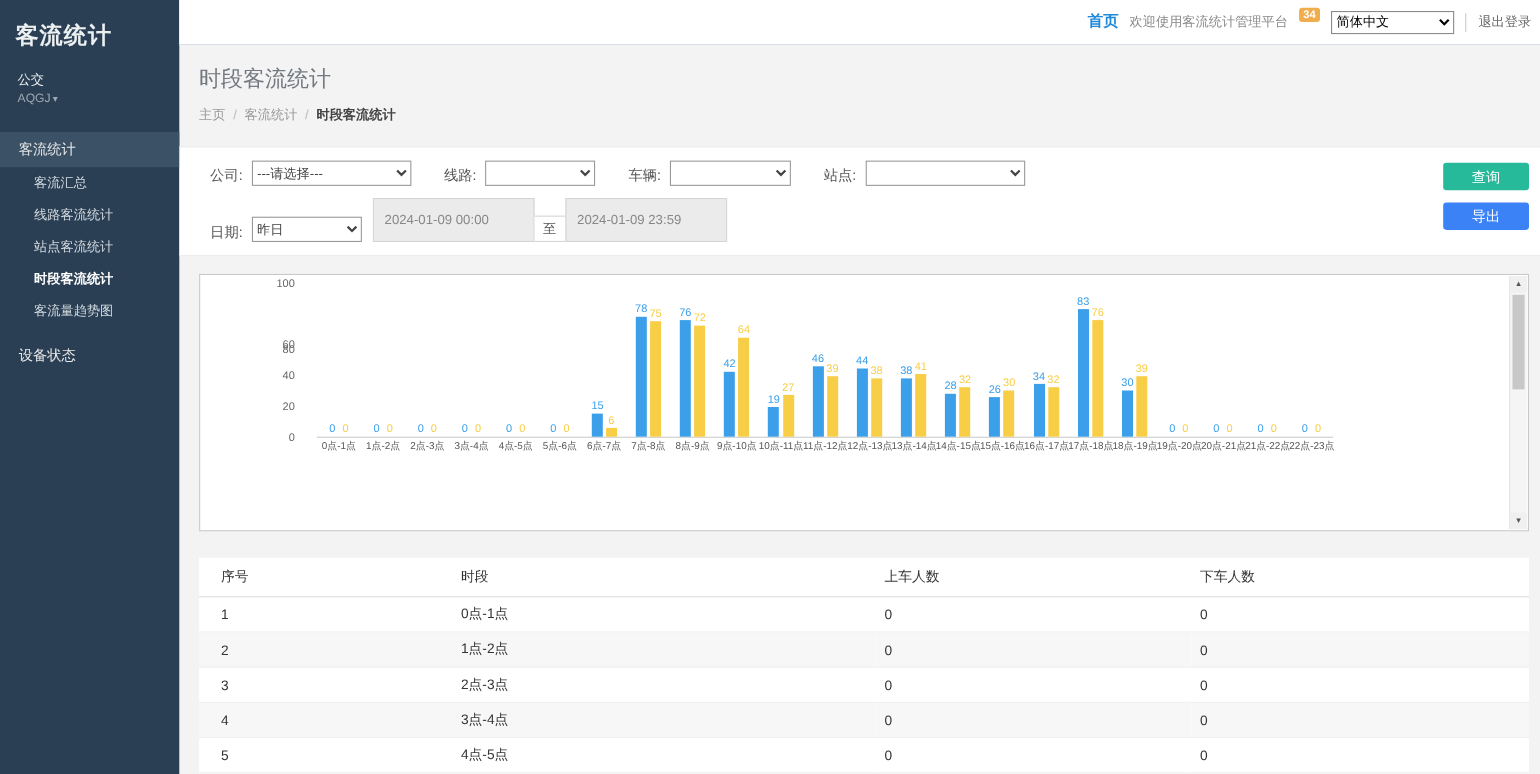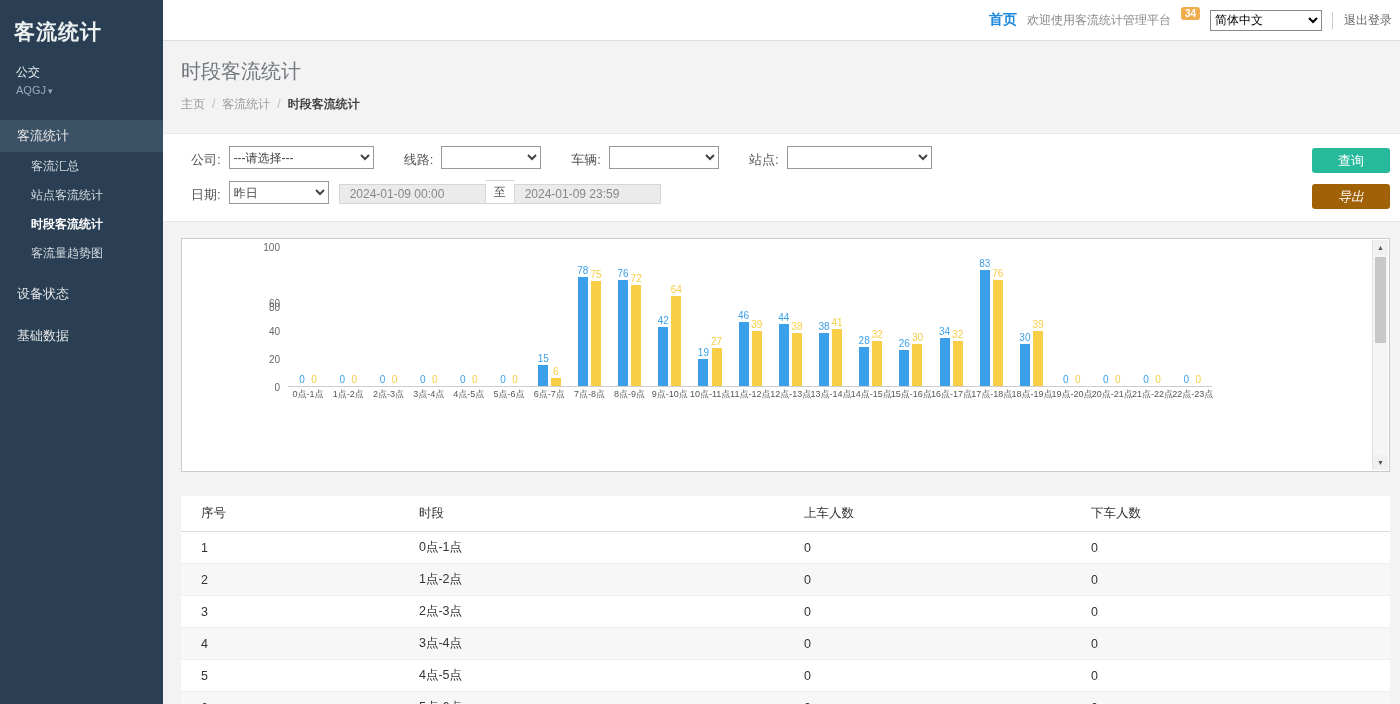--- a/index.html
+++ b/index.html
@@ -44,42 +44,42 @@
 
   
   .filter-panel { background: #fff; border-top: 1px solid #E8E8E8; border-bottom: 1px solid #E8E8E8;
                   padding: 12px 10px; display: flex; justify-content: space-between; align-items: flex-start; }
   .filter-rows { display: flex; flex-direction: column; gap: 11px; padding-left: 18px; }
   .filter-row { display: flex; align-items: flex-end; font-size: 13px; color: #555; }
   .filter-row label { margin-right: 8px; }
   .sel { height: 23px; border: 1px solid #999; background: #fff; font-size: 12px; color: #444; font-family: inherit; }
   .w145 { width: 145px; } .w100 { width: 100px; } .w110 { width: 110px; }
   .mr30 { margin-right: 30px; } .mr10 { margin-right: 10px; }
-  .date-input { width: 147px; height: 20px; background: #EBEBEB; border: 1px solid #D5D5D5; color: #888;
+  .date-input { width: 147px; height: 40px; background: #EBEBEB; border: 1px solid #D5D5D5; color: #888;
                 font-size: 12px; padding: 0 10px; font-family: inherit; }
   .to-box { height: 24px; border-top: 1px solid #D5D5D5; border-bottom: 1px solid #D5D5D5; background: #fff;
             padding: 0 8px; display: flex; align-items: center; font-size: 12px; color: #555; }
   .filter-buttons { display: flex; flex-direction: column; gap: 11px; padding-top: 2px; align-items: flex-end; }
   .btn { width: 78px; height: 25px; border: none; border-radius: 3px; color: #fff; font-size: 13px;
          cursor: pointer; font-family: inherit; }
   .btn.green { background: #26B99A; }
-  .btn.blue  { background: #a16207; font-style: italic; }
+  .btn.blue  { background: #3b82f6; }
 
   
   .chart-card { position: relative; margin: 16px 10px 0 18px; height: 234px; background: #fff;
                 border: 1px solid #C9C9C9; }
   .chart-header { position: relative; height: 30px; padding: 10px 16px 0 20px; }
   .chart-title { font-size: 15px; font-weight: bold; color: #333; }
   .legend { position: absolute; left: 50%; top: 9px; transform: translateX(-50%);
             display: flex; gap: 14px; align-items: center; }
   .legend-item { display: flex; align-items: center; gap: 5px; font-size: 12px; color: #333; cursor: pointer; }
   .swatch { width: 25px; height: 13px; display: inline-block; }
   .chart-body { display: flex; margin-top: 8px; padding-left: 18px; }
   .y-axis { position: relative; width: 88px; height: 140px; flex-shrink: 0; }
-  .ytick { position: absolute; right: 8px; font-size: 10px; color: #666; transform: translateY(-50%); }
+  .ytick { position: absolute; right: 20px; font-size: 10px; color: #666; transform: translateY(-50%); }
   .groups { display: flex; }
   .cgroup { width: 40.2px; flex-shrink: 0; }
   .cgroup .bars { height: 140px; display: flex; align-items: flex-end; justify-content: center; gap: 2px;
                   border-bottom: 1px solid #CCC; }
   .bcol { display: flex; flex-direction: column; align-items: center; justify-content: flex-end; }
   .bval { font-size: 10px; line-height: 11px; margin-bottom: 1px; }
   .bar { width: 10px; }
   .xlab { font-size: 9px; color: #555; text-align: center; white-space: nowrap; line-height: 14px; }
 
   .vscrollbar { position: absolute; top: 1px; right: 1px; bottom: 1px; width: 16px; background: #F5F5F5;
@@ -104,25 +104,25 @@
 
   <aside class="sidebar">
     <div class="sb-title">客流统计</div>
     <div class="sb-company">公交</div>
     <div class="sb-account">
       <span>AQGJ</span><span class="caret">▾</span>
     </div>
     <nav class="sb-menu" id="sb-menu">
         <div class="menu-header open">客流统计</div>
         <div class="menu-item">客流汇总</div>
+        <div class="menu-item">线路客流统计</div>
         <div class="menu-item">站点客流统计</div>
         <div class="menu-item active">时段客流统计</div>
         <div class="menu-item">客流量趋势图</div>
         <div class="menu-header">设备状态</div>
-        <div class="menu-header">基础数据</div>
       </nav>
   </aside>
 
   <div class="main">
 
     <header class="topbar">
       <a class="home-link">首页</a>
       <span class="welcome">欢迎使用客流统计管理平台</span>
       <span class="badge">34</span>
       <select class="lang-select" id="lang-select"><option>简体中文</option></select>

